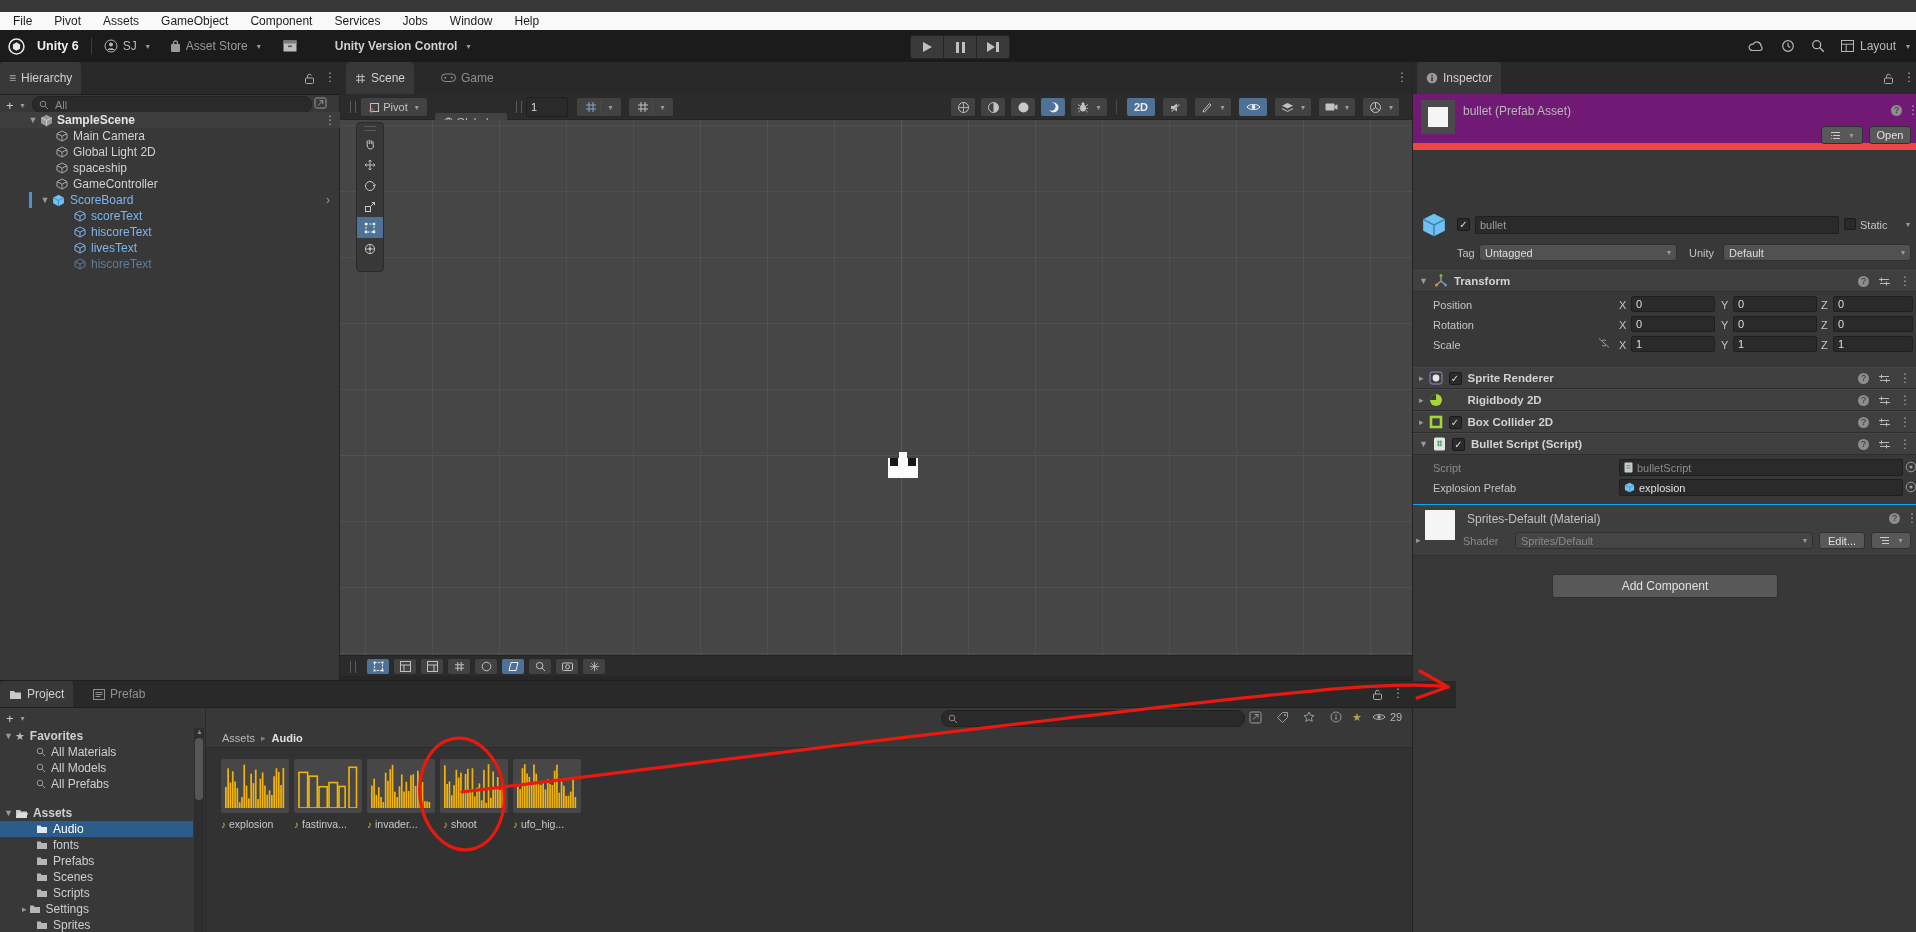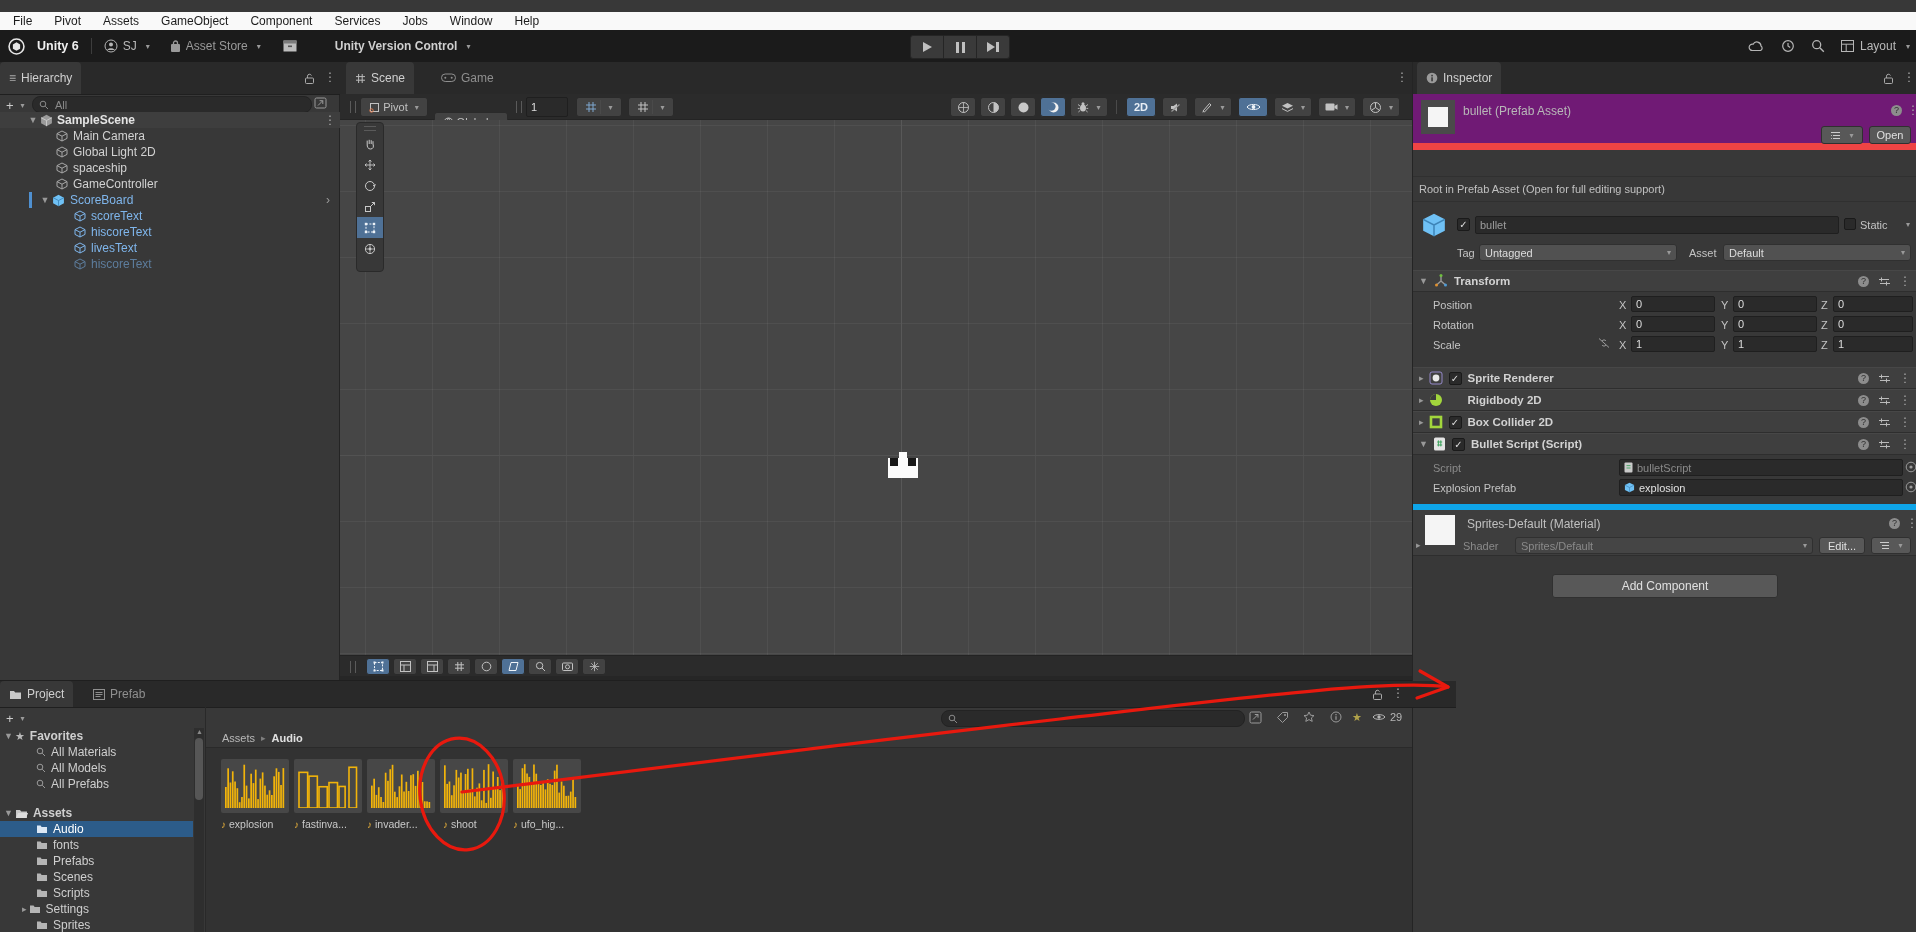--- a/index.html
+++ b/index.html
@@ -589,44 +589,41 @@
         <svg width="11" height="9">
             <path d="M1 1.5h9M3 4.5h7M3 7.5h7M1 4.5h0.8M1 7.5h0.8" stroke="#ccc"></path>
           </svg>
           <span class="caret">▾</span>
       </div>
       <div class="abs btn" style="left:456px;top:32px;width:42px;height:18px;">
           <span>Open</span>
         </div>
     </div>
 
-    <div class="abs" style="left:0;top:114px;width:504px;height:26px;border-top:1px solid #303030;border-bottom:1px solid #303030;display:flex;align-items:center;box-sizing:border-box;">
-      <span style="margin-left:6px;color:#c0c0c0;">Root in Prefab Asset (Open for full editing support)</span>
-    </div>
 
     <span class="abs" style="left:8px;top:150px;">
         <svg width="26" height="26" viewBox="0 0 12 12">
           <path d="M6 0.8 11 3.4V8.6L6 11.2 1 8.6V3.4Z" fill="#6fc1f5"></path>
           <path d="M1 3.4 6 6V11.2M6 6 11 3.4" stroke="#3e85b8" stroke-width="0.7" fill="none"></path>
         </svg>
       </span>
     <span class="abs chk" style="left:44px;top:156px;">✓</span>
     <div class="abs field" style="left:62px;top:154px;width:364px;height:18px;">
       <input style="color: rgb(157, 157, 157);" value="bullet">
     </div>
     <span class="abs chk" style="left:431px;top:156px;width:12px;height:12px;"></span>
     <span class="abs ins-label" style="left:447px;top:157px;">Static</span>
     <span class="abs caret" style="left:489px;top:158px;">▾</span>
 
     <span class="abs ins-label" style="left:44px;top:185px;">Tag</span>
     <div class="abs dd" style="left:66px;top:182px;width:198px;height:17px;">
       <span>Untagged</span>
         <span class="caret">▾</span>
     </div>
-    <span class="abs ins-label" style="left:276px;top:185px;">Asset</span>
+    <span class="abs ins-label" style="left:276px;top:185px;">Unity</span>
     <div class="abs dd" style="left:310px;top:182px;width:188px;height:17px;">
       <span>Default</span>
         <span class="caret">▾</span>
     </div>
 
     <div class="comp-head" style="top:208px;">
       <span class="tri" style="margin-left:6px;color:#999;font-size:9px;">▼</span>
       <span style="margin-left:6px;">
           <svg width="14" height="14">
             <path d="M7 7 7 1.5M7 7 2.5 11M7 7l4.5 4" stroke-width="1.4" stroke="#999" fill="none"></path>
@@ -797,21 +794,21 @@
         </svg>
       <span style="color:#e0e0e0;">explosion</span>
     </div>
     <span class="abs" style="left:492px;top:419px;">
         <svg width="12" height="12">
           <circle cx="6" cy="6" r="4.8" fill="none" stroke="#9a9a9a"></circle>
           <circle cx="6" cy="6" r="1.6" fill="#9a9a9a"></circle>
         </svg>
       </span>
 
-    <div class="abs" style="left:0;top:442px;width:504px;height:52px;background:#3e3e3e;border-top:6px solid #0ea5e9;border-bottom:1px solid #2e2e2e;box-sizing:border-box;">
+    <div class="abs" style="left:0;top:442px;width:504px;height:52px;background:#3e3e3e;border-top:1px solid #0ea5e9;border-bottom:1px solid #2e2e2e;box-sizing:border-box;">
       <div class="abs" style="left:12px;top:5px;width:30px;height:30px;background:#f5f5f5;"></div>
       <span class="abs" style="left:54px;top:7px;color:#c0c0c0;font-size:12px;">Sprites-Default (Material)</span>
       <span class="abs qmark" style="left:476px;top:8px;">?</span>
       <span class="abs kebab" style="left:493px;top:7px;">⋮</span>
       <span class="abs tri" style="left:3px;top:30px;color:#999;font-size:9px;">▸</span>
       <span class="abs ins-label dimlab" style="left:50px;top:30px;">Shader</span>
       <div class="abs dd" style="left:102px;top:27px;width:298px;height:17px;background:#454545;">
         <span class="dimlab">Sprites/Default</span>
           <span class="caret">▾</span>
       </div>

